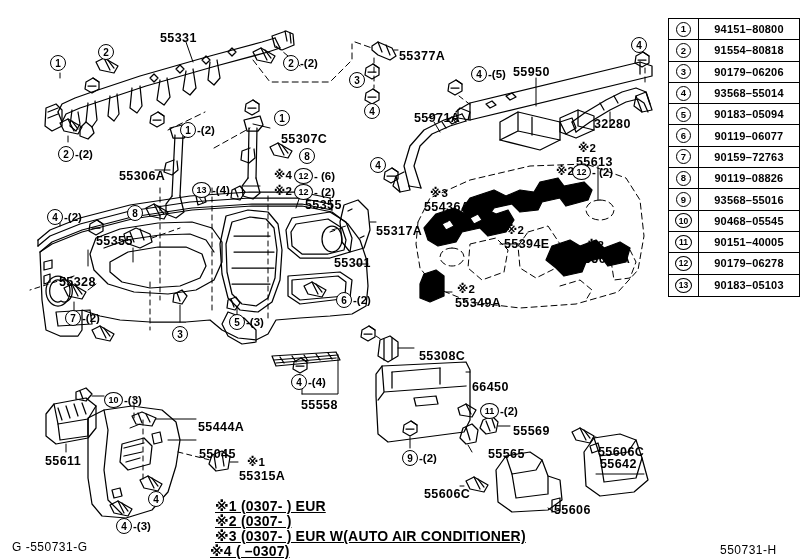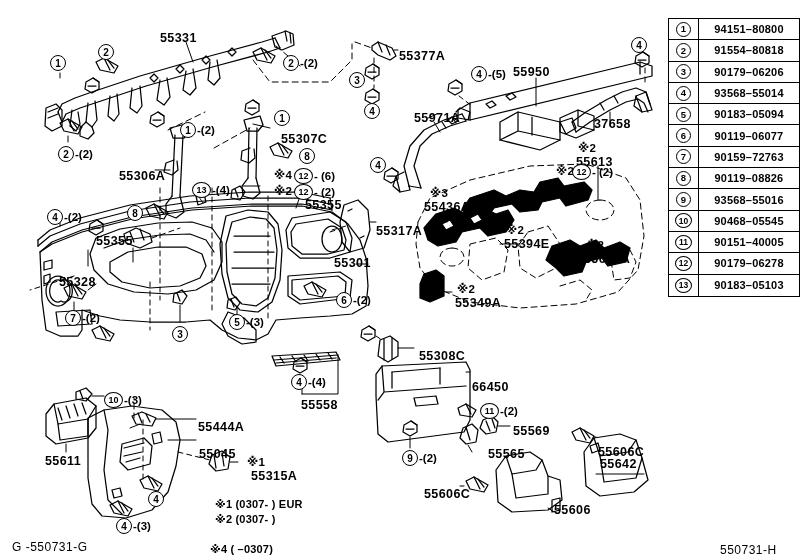--- a/index.html
+++ b/index.html
@@ -3,21 +3,21 @@
 <meta charset="utf-8">
 <style>
   html,body{margin:0;padding:0;background:#ffffff;}
   body{width:811px;height:560px;overflow:hidden;
        font-family:"Liberation Sans","DejaVu Sans",sans-serif;color:#000;}
   #sheet{position:relative;width:811px;height:560px;background:#fff;}
   svg.layer{position:absolute;left:0;top:0;width:811px;height:560px;}
   .lbl{position:absolute;font-weight:bold;font-size:12.5px;letter-spacing:.4px;
        white-space:nowrap;line-height:1;}
   .lbl.sm{font-size:11.5px;}
-  .note{position:absolute;font-size:11px;font-weight:bold;white-space:nowrap;letter-spacing:.2px;}
+  .note{position:absolute;font-size:14px;font-weight:bold;white-space:nowrap;letter-spacing:.2px;text-decoration:underline;}
   .corner{position:absolute;font-size:12px;font-weight:normal;letter-spacing:.5px;}
   
   #legend{position:absolute;left:668px;top:18px;width:132px;border:1.6px solid #000;
           background:#fff;box-sizing:border-box;}
   #legend .row{display:flex;align-items:center;height:21.3px;border-bottom:1.3px solid #000;
                box-sizing:border-box;}
   #legend .row:last-child{border-bottom:none;}
   #legend .num{width:30px;display:flex;align-items:center;justify-content:center;
                border-right:1.3px solid #000;height:100%;box-sizing:border-box;}
   #legend .pn{flex:1;text-align:center;font-size:11px;font-weight:bold;letter-spacing:.2px;}
@@ -505,42 +505,42 @@
           <span class="circnum wide">13</span>
         </div>
       <div class="pn">90183–05103</div>
     </div>
   </div>
 
   <div class="lbl" style="left:160px;top:32px">55331</div>
   <div class="lbl" style="left:399px;top:50px">55377A</div>
   <div class="lbl" style="left:513px;top:66px">55950</div>
   <div class="lbl" style="left:414px;top:112px">55971A</div>
-  <div class="lbl" style="left:594px;top:118px">37658</div>
+  <div class="lbl" style="left:594px;top:118px">32280</div>
   <div class="lbl" style="left:281px;top:133px">55307C</div>
   <div class="lbl" style="left:119px;top:170px">55306A</div>
   <div class="lbl" style="left:576px;top:156px">55613</div>
   <div class="lbl" style="left:424px;top:201px">55436A</div>
   <div class="lbl" style="left:504px;top:238px">55394E</div>
   <div class="lbl" style="left:584px;top:253px">55614A</div>
   <div class="lbl" style="left:305px;top:199px">55355</div>
   <div class="lbl" style="left:96px;top:235px">55355</div>
   <div class="lbl" style="left:376px;top:225px">55317A</div>
   <div class="lbl" style="left:334px;top:257px">55301</div>
   <div class="lbl" style="left:59px;top:276px">55328</div>
   <div class="lbl" style="left:455px;top:297px">55349A</div>
   <div class="lbl" style="left:419px;top:350px">55308C</div>
   <div class="lbl" style="left:472px;top:381px">66450</div>
   <div class="lbl" style="left:301px;top:399px">55558</div>
   <div class="lbl" style="left:198px;top:421px">55444A</div>
   <div class="lbl" style="left:199px;top:448px">55045</div>
   <div class="lbl" style="left:513px;top:425px">55569</div>
   <div class="lbl" style="left:488px;top:448px">55565</div>
   <div class="lbl" style="left:45px;top:455px">55611</div>
-  <div class="lbl" style="left:251px;top:470px">55315A</div>
+  <div class="lbl" style="left:239px;top:470px">55315A</div>
   <div class="lbl" style="left:598px;top:446px">55606C</div>
   <div class="lbl" style="left:600px;top:458px">55642</div>
   <div class="lbl" style="left:424px;top:488px">55606C</div>
   <div class="lbl" style="left:554px;top:504px">55606</div>
 
   <div class="lbl sm" style="left:578px;top:143px">※2</div>
   <div class="lbl sm" style="left:430px;top:188px">※3</div>
   <div class="lbl sm" style="left:506px;top:225px">※2</div>
   <div class="lbl sm" style="left:586px;top:240px">※2</div>
   <div class="lbl sm" style="left:457px;top:284px">※2</div>
@@ -657,18 +657,19 @@
     <span class="c">4</span>
     <span class="q"></span>
     </div>
   <div class="cal" style="left:116px;top:518px">
     <span class="c">4</span>
     <span class="q">-(3)</span>
     </div>
 
   <div class="note" style="left:215px;top:498px">※1 (0307-      ) EUR</div>
   <div class="note" style="left:215px;top:513px">※2 (0307-      )</div>
+  <div class="note" style="left:215px;top:528px">※3 (0307-      ) EUR W(AUTO AIR CONDITIONER)</div>
   <div class="note" style="left:210px;top:543px">※4 (      –0307)</div>
 
   <div class="corner" style="left:12px;top:540px">G -550731-G</div>
   <div class="corner" style="left:720px;top:543px">550731-H</div>
 
 </div>
 
 </body></html>

